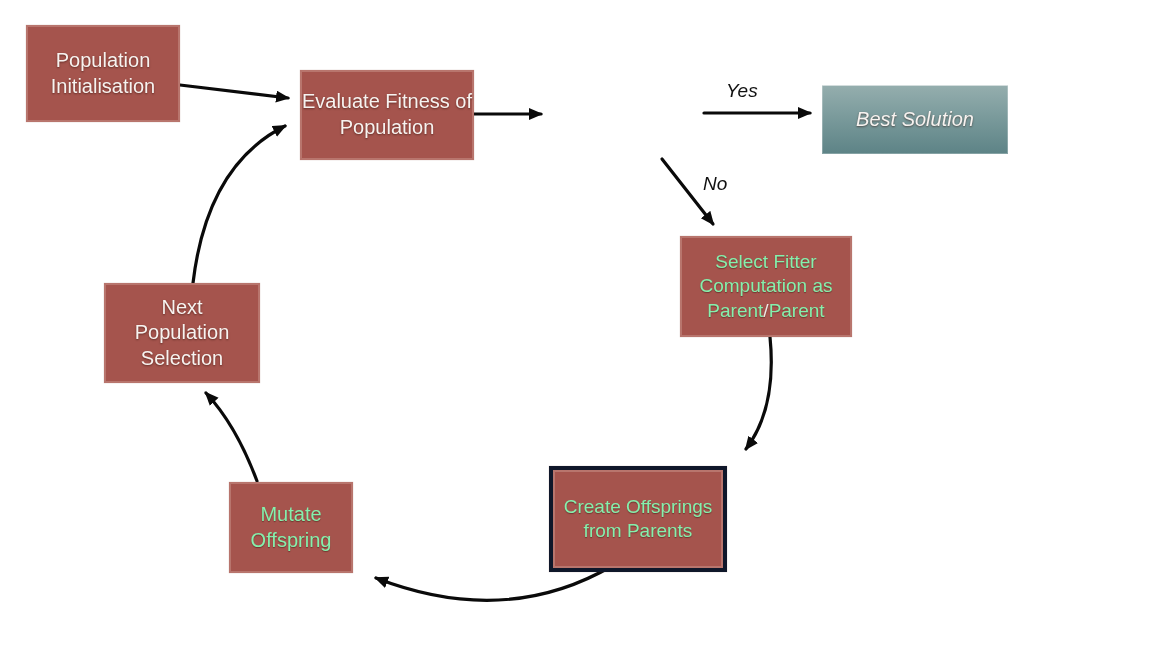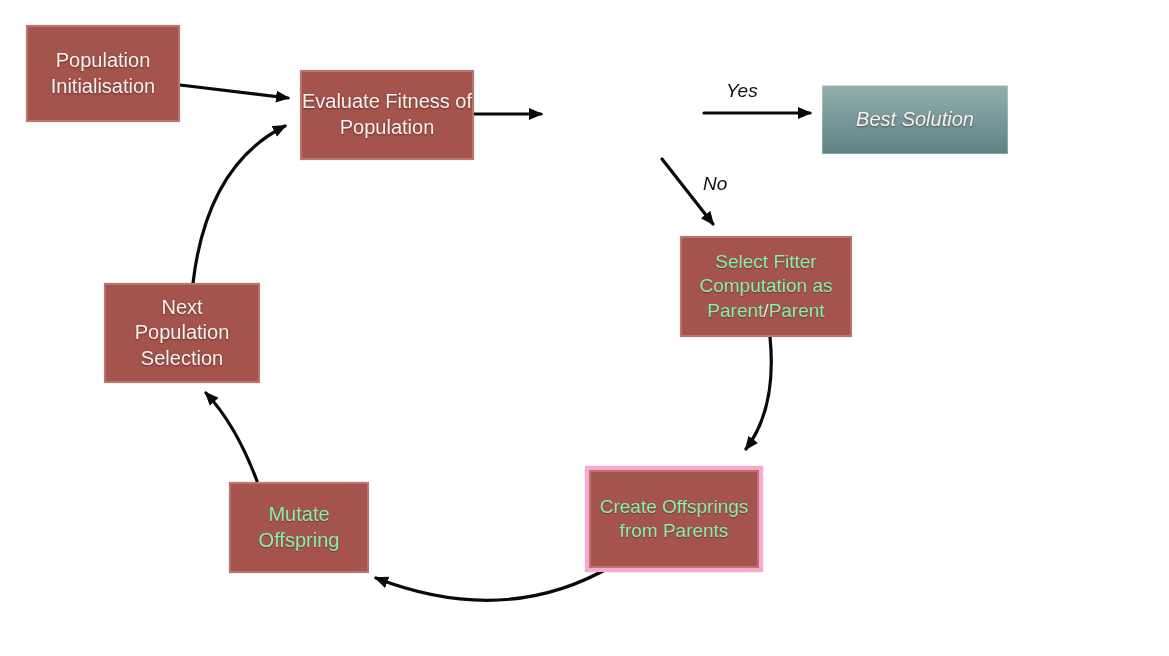--- a/index.html
+++ b/index.html
@@ -49,23 +49,23 @@
   }
   .slash-text {
     color: #efe9e4;
     text-shadow: 0 1px 1px rgba(45,15,10,0.45);
   }
 
   #node-population-initialisation { left: 26px;  top: 25px;  width: 154px; height: 97px; }
   #node-evaluate-fitness          { left: 300px; top: 70px;  width: 174px; height: 90px; }
   #node-termination-check         { left: 552px; top: 70px;  width: 151px; height: 90px; }
   #node-select-fitter             { left: 680px; top: 236px; width: 172px; height: 101px; font-size: 19px; }
-  #node-create-offsprings         { left: 585px; top: 459px; width: 178px; height: 106px; border: 4px solid #f9a8d4; font-size: 19px; }
+  #node-create-offsprings         { left: 549px; top: 459px; width: 178px; height: 106px; border: 4px solid #0f172a; font-size: 19px; }
   #node-create-offsprings .txt    { max-width: 150px; }
-  #node-mutate-offspring          { left: 229px; top: 482px; width: 140px; height: 91px; }
+  #node-mutate-offspring          { left: 229px; top: 482px; width: 124px; height: 91px; }
   #node-next-population           { left: 104px; top: 283px; width: 156px; height: 100px; }
   #node-next-population .txt      { max-width: 114px; }
 
   #node-best-solution {
     left: 822px; top: 85px; width: 186px; height: 69px;
     background: linear-gradient(180deg, #95aeae 0%, #7b9b9c 45%, #5d8386 100%);
     box-shadow: inset 0 1px 0 rgba(255,255,255,0.45), inset 0 0 0 1px rgba(255,255,255,0.25);
     font-style: italic;
     font-size: 20px;
   }

